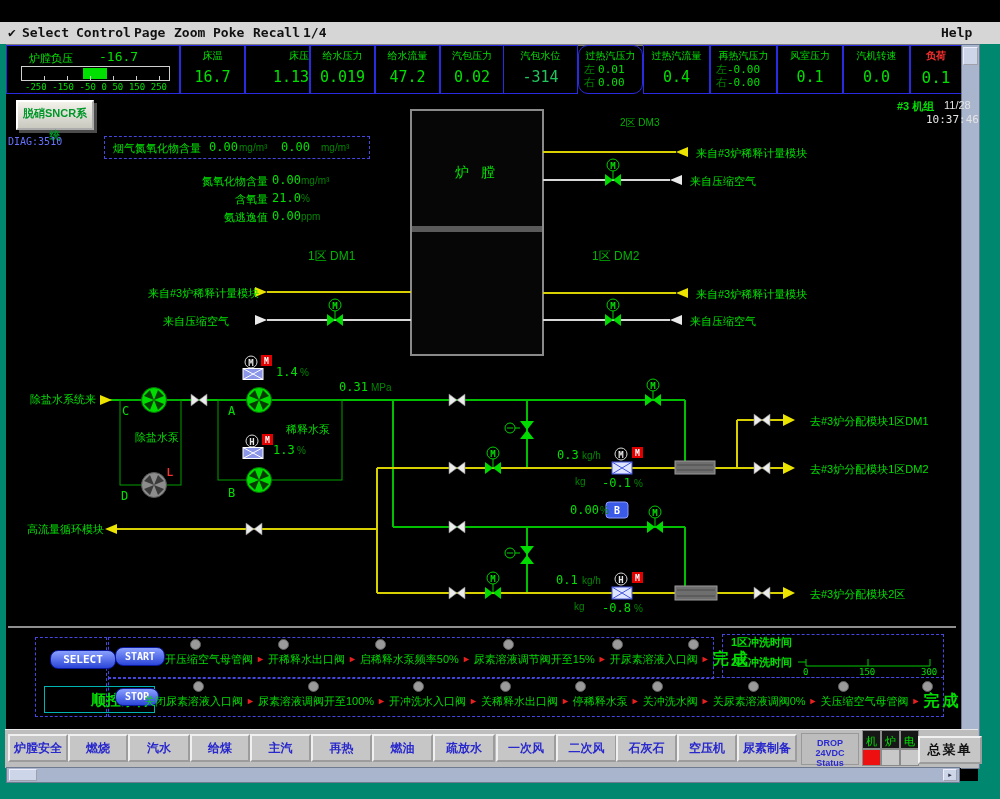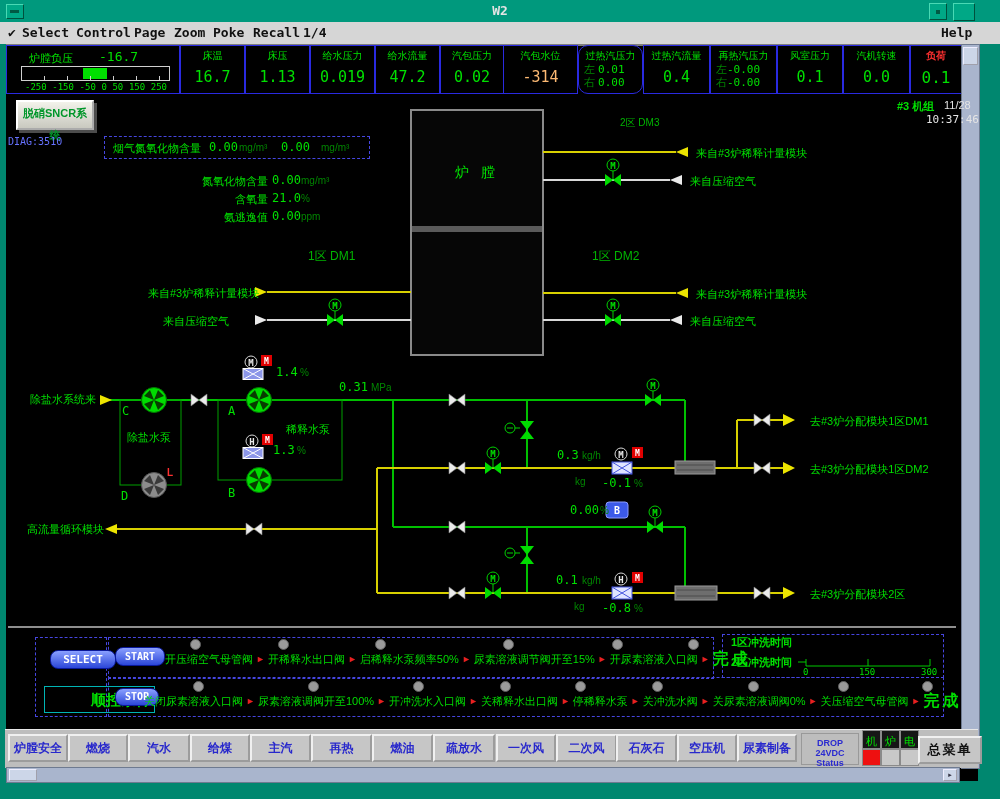--- a/index.html
+++ b/index.html
@@ -3,21 +3,21 @@
 <meta charset="utf-8">
 <style>
   html,body{margin:0;padding:0;background:#333;}
   #screen{position:relative;width:1000px;height:799px;background:#000;overflow:hidden;
           font-family:"Liberation Sans",sans-serif;}
   .ab{position:absolute;}
   .m{font-family:"DejaVu Sans Mono",monospace;}
   .g{color:#00e000;}       
   .gm{color:#00b400;}      
   .gu{color:#008600;}      
-  .y{color:#fdba74;}
+  .y{color:#22c55e;}
   .w{color:#e4e4e4;}
   .r{color:#ff3030;}
   .bl{color:#6672ff;}
   .frame{background:#00876f;}
   #titlebar{left:0;top:0;width:1000px;height:22px;background:#00997d;border-bottom:1px solid #004d3c;}
   .winbtn{background:#00a886;border:1px solid;border-color:#49d9b4 #00513d #00513d #49d9b4;}
   #menubar{left:0;top:22px;width:1000px;height:22px;background:#d6d6d6;border-bottom:2px solid #7d7d7d;}
   .menu-item{top:3px;font-family:"DejaVu Sans Mono",monospace;font-weight:bold;font-size:13px;color:#111;}
   .cell{position:absolute;top:45px;height:47px;border:1px solid #2a2ae0;background:#000;text-align:center;}
   .clab{font-size:10px;margin-top:3px;white-space:nowrap;}
@@ -36,30 +36,20 @@
   .lbl{position:absolute;font-size:11px;white-space:nowrap;}
   .num{position:absolute;font-size:12px;font-family:"DejaVu Sans Mono",monospace;white-space:nowrap;}
   .unit{position:absolute;font-size:10px;white-space:nowrap;}
   svg text{font-family:"DejaVu Sans Mono",monospace;font-weight:bold;}
 </style>
 </head>
 <body>
 
 <div id="screen">
 
-  <div class="ab" id="titlebar">
-    <div class="ab winbtn" style="left:6px;top:4px;width:16px;height:13px;">
-      <div class="ab" style="left:3px;top:5px;width:9px;height:3px;background:#005a44;"></div>
-    </div>
-    <div class="ab w m" style="left:0;top:3px;width:1000px;text-align:center;font-size:13px;font-weight:bold;">W2</div>
-    <div class="ab winbtn" style="left:929px;top:3px;width:16px;height:15px;">
-      <div class="ab" style="left:6px;top:6px;width:4px;height:4px;background:#005a44;"></div>
-    </div>
-    <div class="ab winbtn" style="left:953px;top:3px;width:20px;height:16px;"></div>
-  </div>
 
   <div class="ab" id="menubar">
     <span class="ab menu-item" style="left:8px;">✔</span>
     <span class="ab menu-item" style="left:22px;">Select</span>
     <span class="ab menu-item" style="left:76px;">Control</span>
     <span class="ab menu-item" style="left:134px;">Page</span>
     <span class="ab menu-item" style="left:174px;">Zoom</span>
     <span class="ab menu-item" style="left:213px;">Poke</span>
     <span class="ab menu-item" style="left:253px;">Recall</span>
     <span class="ab menu-item" style="left:303px;">1/4</span>
@@ -85,21 +75,21 @@
         <span>50</span>
         <span>150</span>
         <span>250</span>
     </div>
   </div>
 
   <div class="cell" style="left:180px;width:63px;">
     <div class="clab g">床温</div>
     <div class="cval g m">16.7</div>
   </div>
-  <div class="cell" style="left:245px;width:63px;">
+  <div class="cell" style="left:245px;width:63px;text-align:right;">
     <div class="clab g">床压</div>
     <div class="cval g m">1.13</div>
   </div>
   <div class="cell" style="left:310px;width:63px;">
     <div class="clab g">给水压力</div>
     <div class="cval g m">0.019</div>
   </div>
   <div class="cell" style="left:375px;width:63px;">
     <div class="clab g">给水流量</div>
     <div class="cval g m">47.2</div>
@@ -423,21 +413,21 @@
   <span class="lbl g" style="left:30px;top:392px;">除盐水系统来</span>
   <span class="lbl g" style="left:27px;top:522px;">高流量循环模块</span>
   <span class="lbl g" style="left:810px;top:414px;">去#3炉分配模块1区DM1</span>
   <span class="lbl g" style="left:810px;top:462px;">去#3炉分配模块1区DM2</span>
   <span class="lbl g" style="left:810px;top:587px;">去#3炉分配模块2区</span>
 
   <span class="lbl g m" style="left:122px;top:404px;font-size:12px;">C</span>
   <span class="lbl g m" style="left:121px;top:489px;font-size:12px;">D</span>
   <span class="lbl g m" style="left:228px;top:404px;font-size:12px;">A</span>
   <span class="lbl g m" style="left:228px;top:486px;font-size:12px;">B</span>
-  <span class="lbl g" style="left:127px;top:430px;text-align:right;">除盐水泵</span>
+  <span class="lbl g" style="left:135px;top:430px;text-align:right;">除盐水泵</span>
   <span class="lbl g" style="left:286px;top:422px;">稀释水泵</span>
   <span class="lbl r" style="left:167px;top:467px;font-size:10px;font-weight:bold;">L</span>
   <span class="num g" style="left:276px;top:365px;">1.4</span>
   <span class="unit gu" style="left:300px;top:367px;">%</span>
   <span class="num g" style="left:273px;top:443px;">1.3</span>
   <span class="unit gu" style="left:297px;top:445px;">%</span>
   <span class="num g" style="left:339px;top:380px;">0.31</span>
   <span class="unit gu" style="left:371px;top:382px;">MPa</span>
   <span class="num g" style="left:557px;top:448px;">0.3</span>
   <span class="unit gu" style="left:582px;top:450px;">kg/h</span>

